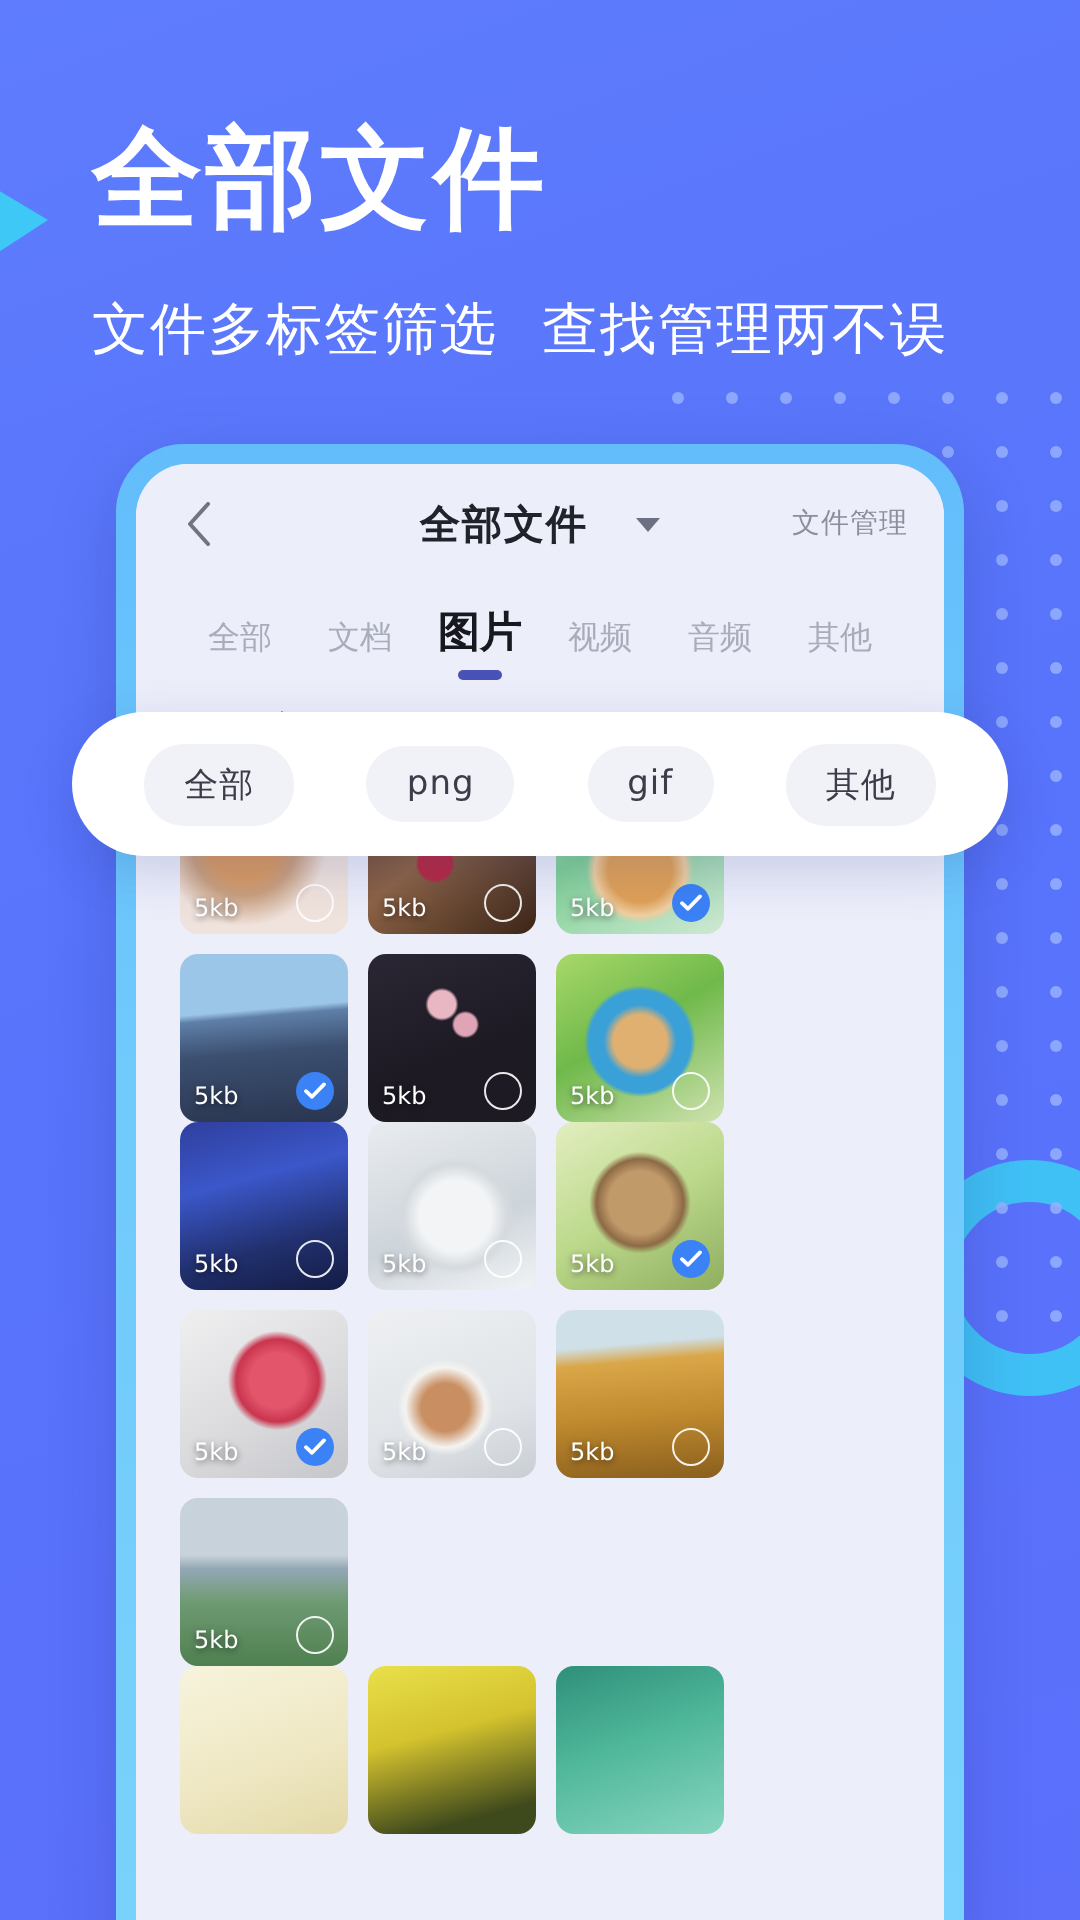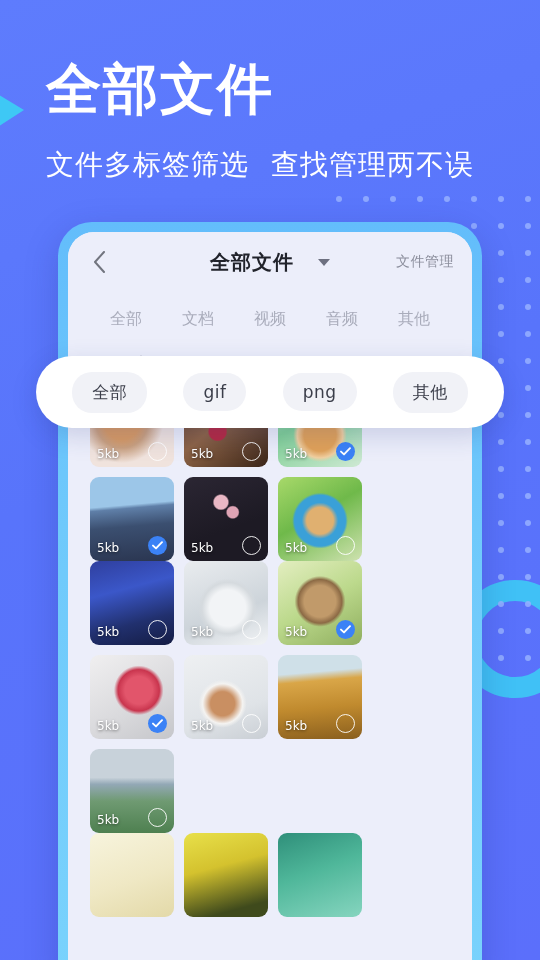--- a/index.html
+++ b/index.html
@@ -292,20 +292,21 @@
       <div class="nav-title-wrap">
         <span class="nav-title">全部文件</span>
         <span class="caret"></span>
       </div>
       <div class="nav-right">文件管理</div>
     </div>
 
     <div class="tabs" id="tabsRow">
         <div class="tab"><span>全部</span></div>
         <div class="tab"><span>文档</span></div>
+        <div class="tab active"><span>图片</span><span class="underline"></span></div>
         <div class="tab"><span>视频</span></div>
         <div class="tab"><span>音频</span></div>
         <div class="tab"><span>其他</span></div>
       </div>
 
     <div class="content" id="contentList">
         <div class="date-row">
           <span class="date-label">2022年6月8日</span>
           <span class="date-check"></span>
         </div>
@@ -385,16 +386,16 @@
           <div class="thumb" style="background:linear-gradient(160deg,#f7f4dd,#efe8c4 55%,#e3d9a8);background-size:cover;"></div>
           <div class="thumb" style="background:linear-gradient(165deg,#e8e04a,#d4c22e 40%,#3f4a1c 85%);background-size:cover;"></div>
           <div class="thumb" style="background:linear-gradient(160deg,#2f8f7a,#4fb79a 45%,#86d5bf);background-size:cover;"></div>
         </div>
       </div>
   </div>
 </div>
 
 <div class="filter-card" id="filterCard">
     <div class="chip">全部</div>
+    <div class="chip">png</div>
     <div class="chip">gif</div>
-    <div class="chip">png</div>
     <div class="chip">其他</div>
   </div>
 
 </body></html>

